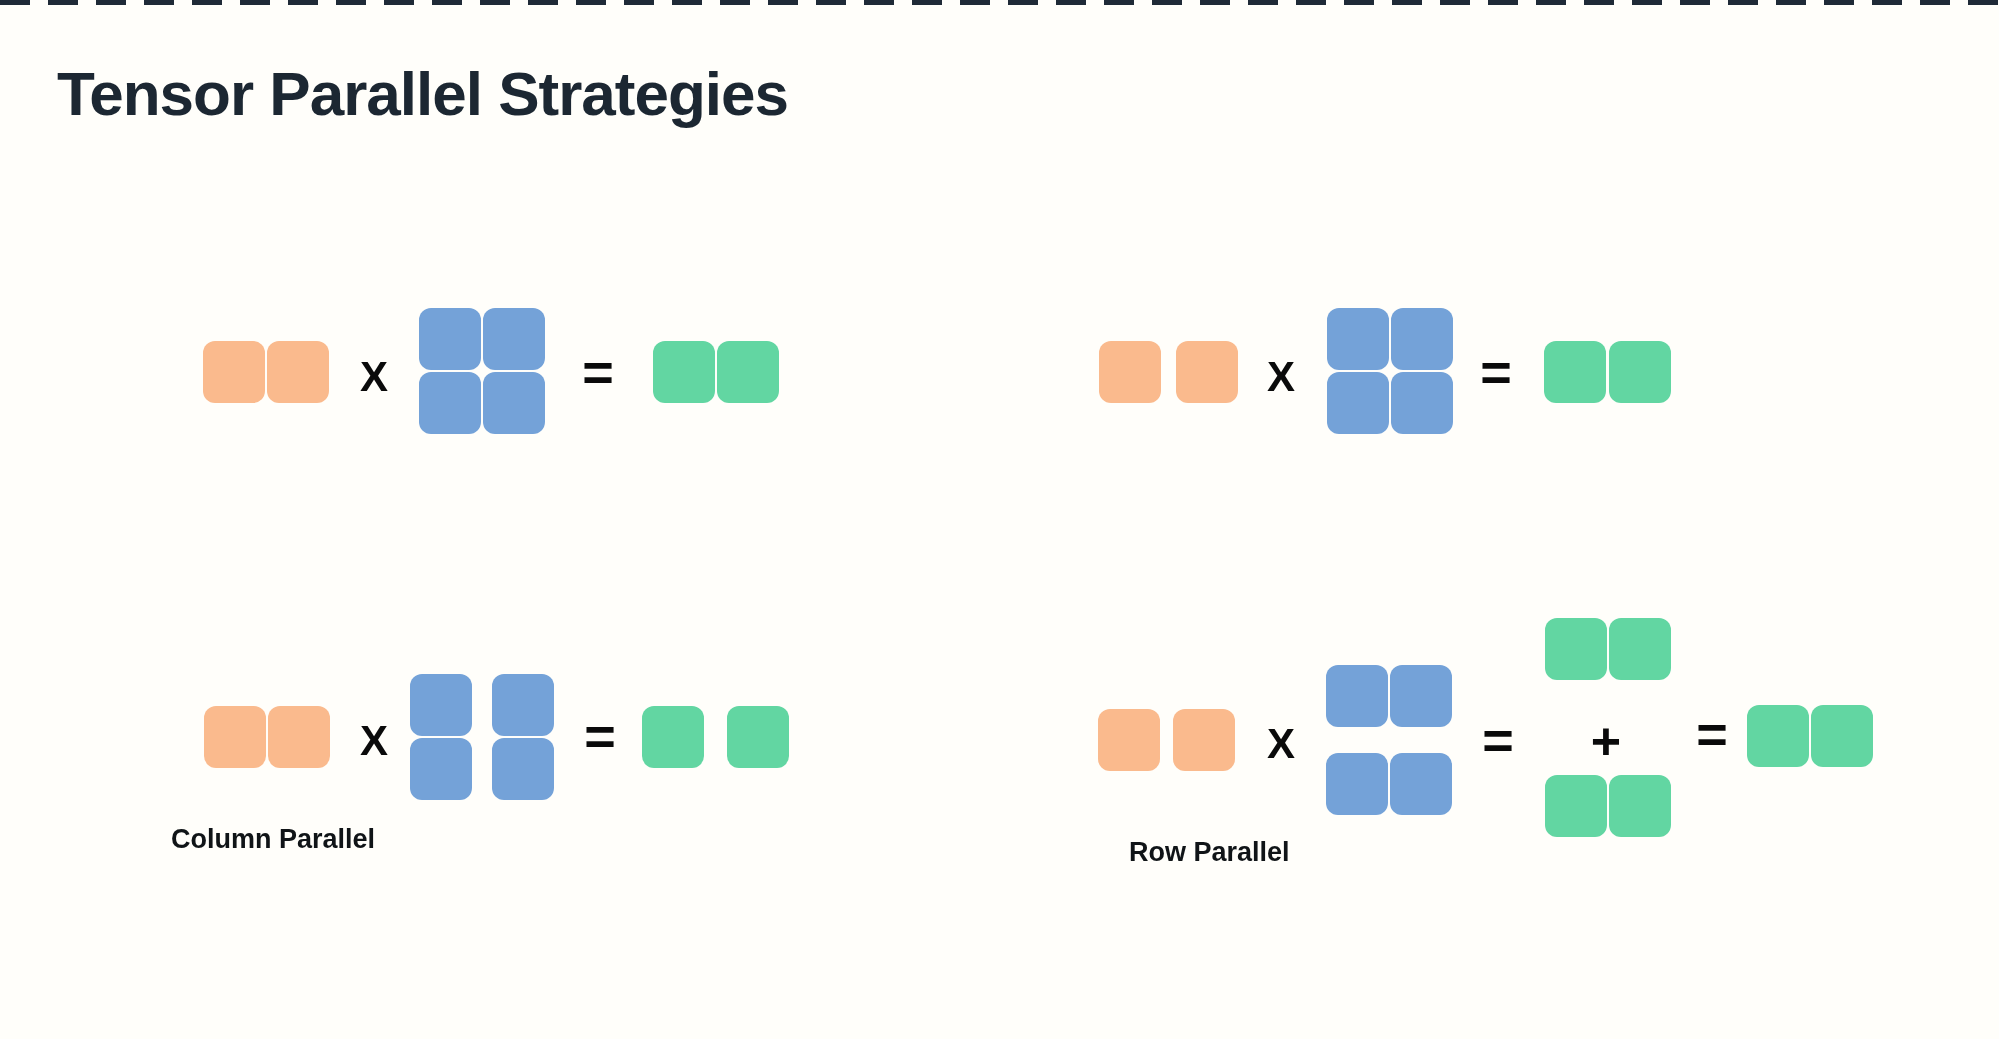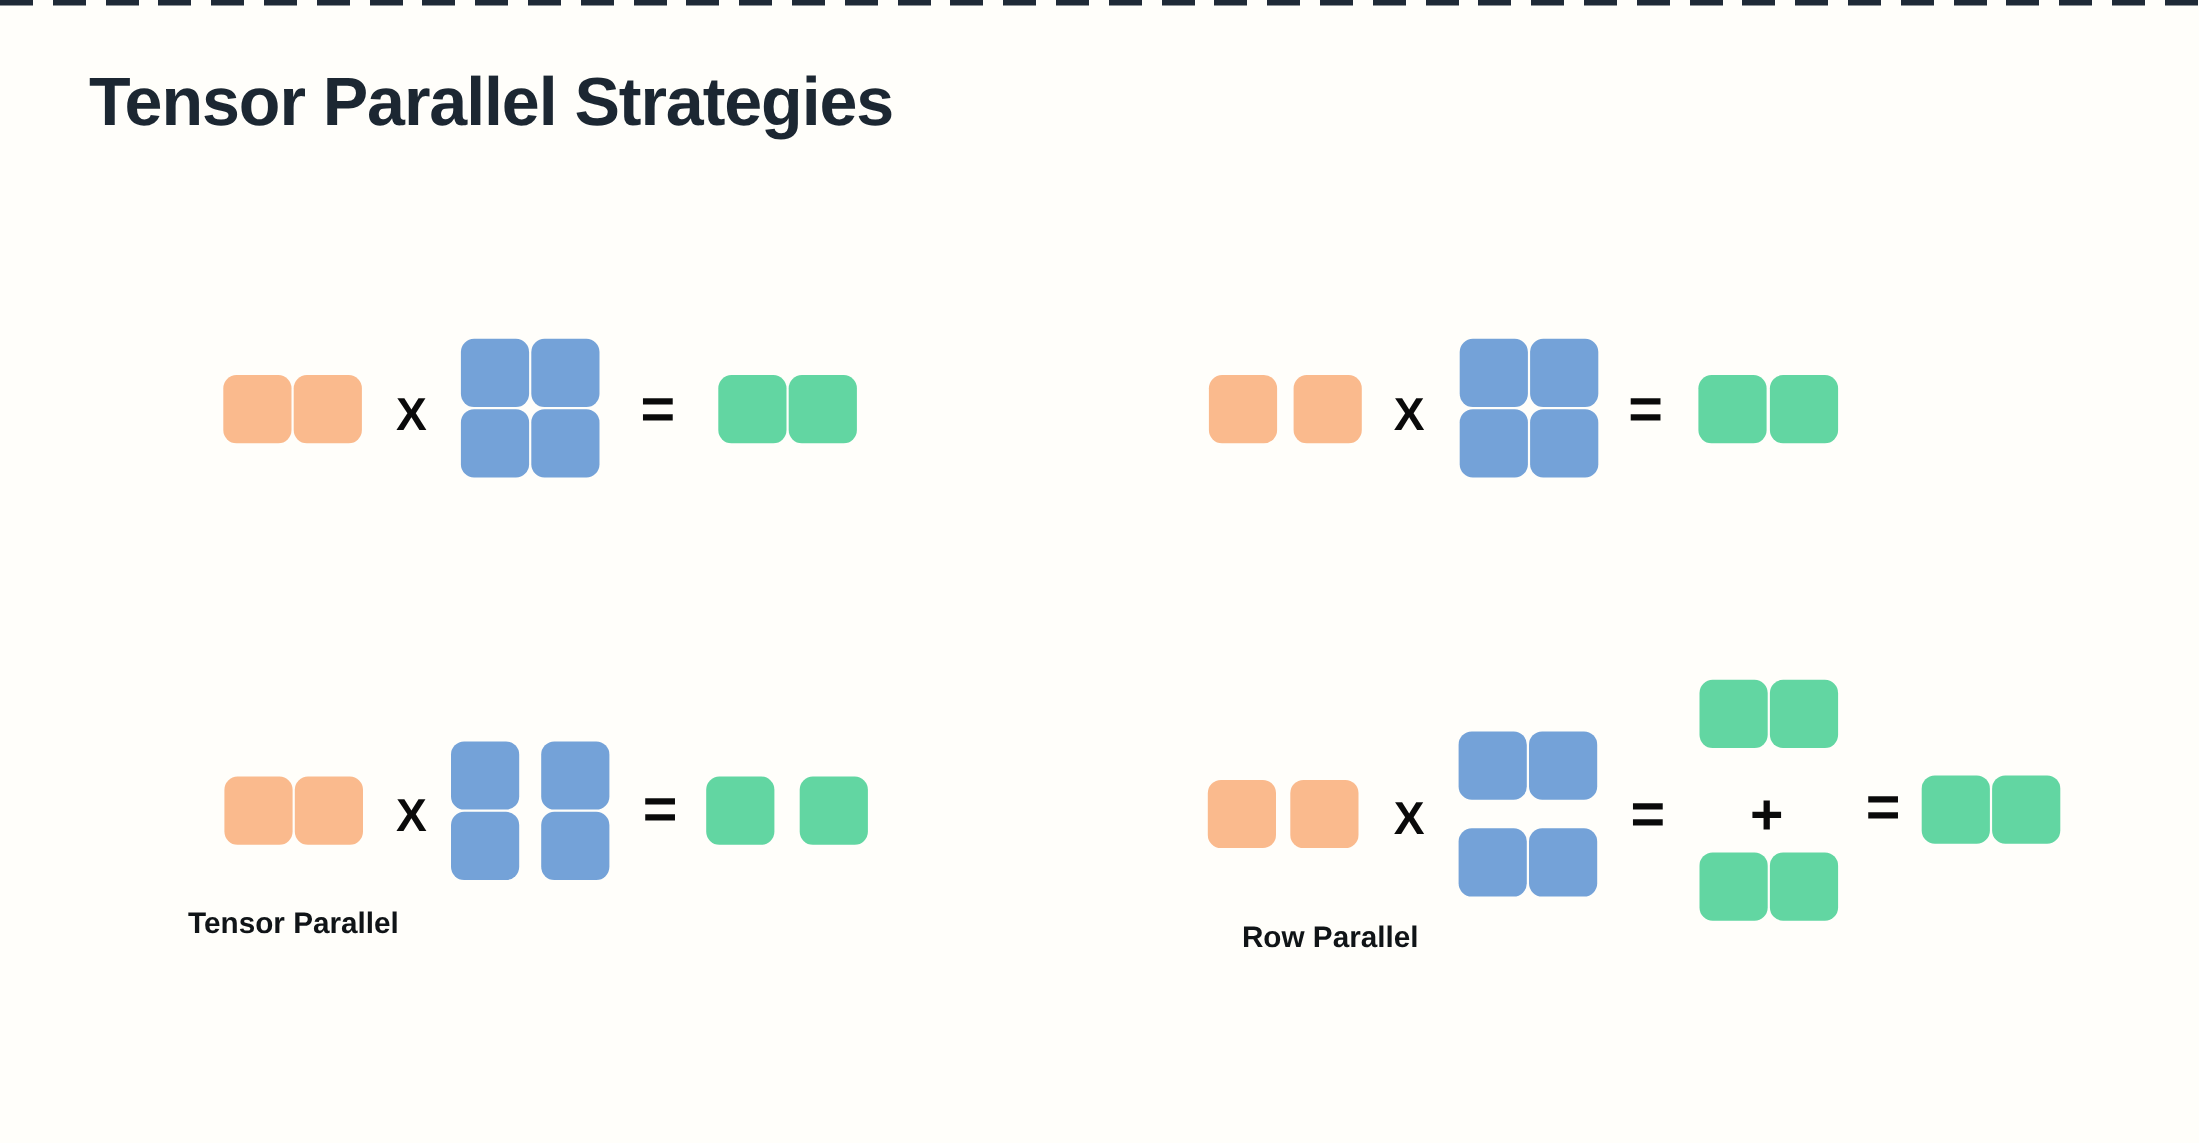--- a/index.html
+++ b/index.html
@@ -22,21 +22,21 @@
     background: repeating-linear-gradient(
       to right,
       var(--dash-color, #1F2A37) 0px,
       var(--dash-color, #1F2A37) 30px,
       transparent 30px,
       transparent 48px
     );
   }
   .title {
     position: absolute;
-    left: 81px;
+    left: 57px;
     top: 58px;
     margin: 0;
     font-size: 62px;
     font-weight: 800;
     letter-spacing: -1px;
     color: var(--title-color, #1C2732);
     white-space: nowrap;
   }
   .block {
     position: absolute;
@@ -96,21 +96,21 @@
         <div class="block input" style="left: 204px; top: 706px; width: 62px; height: 62px;"></div>
         <div class="block input" style="left: 268px; top: 706px; width: 62px; height: 62px;"></div>
         <span class="op" style="left: 374px; top: 741px; font-size: 42px;">X</span>
         <div class="block weight" style="left: 410px; top: 674px; width: 62px; height: 62px;"></div>
         <div class="block weight" style="left: 492px; top: 674px; width: 62px; height: 62px;"></div>
         <div class="block weight" style="left: 410px; top: 738px; width: 62px; height: 62px;"></div>
         <div class="block weight" style="left: 492px; top: 738px; width: 62px; height: 62px;"></div>
         <span class="op" style="left: 600px; top: 736px; font-size: 54px;">=</span>
         <div class="block output" style="left: 642px; top: 706px; width: 62px; height: 62px;"></div>
         <div class="block output" style="left: 727px; top: 706px; width: 62px; height: 62px;"></div>
-        <div class="diagram-label" style="left: 171px; top: 824px;">Tensor Parallel</div>
+        <div class="diagram-label" style="left: 171px; top: 824px;">Column Parallel</div>
       </div>
       <div>
         <div class="block input" style="left: 1098px; top: 709px; width: 62px; height: 62px;"></div>
         <div class="block input" style="left: 1173px; top: 709px; width: 62px; height: 62px;"></div>
         <span class="op" style="left: 1281px; top: 744px; font-size: 42px;">X</span>
         <div class="block weight" style="left: 1326px; top: 665px; width: 62px; height: 62px;"></div>
         <div class="block weight" style="left: 1390px; top: 665px; width: 62px; height: 62px;"></div>
         <div class="block weight" style="left: 1326px; top: 753px; width: 62px; height: 62px;"></div>
         <div class="block weight" style="left: 1390px; top: 753px; width: 62px; height: 62px;"></div>
         <span class="op" style="left: 1498px; top: 740px; font-size: 54px;">=</span>

